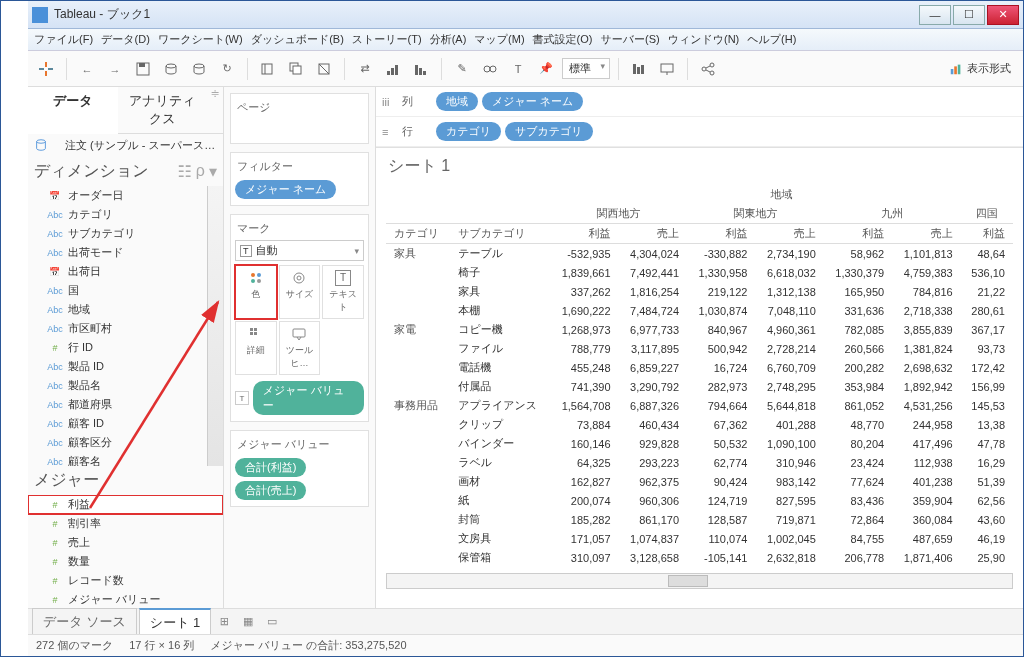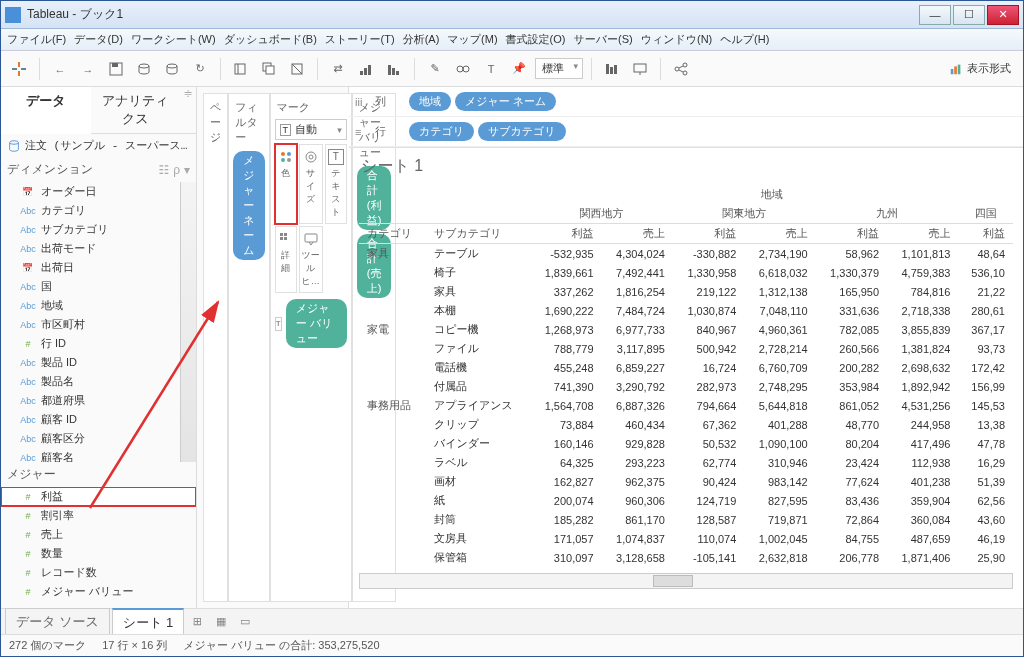--- a/index.html
+++ b/index.html
@@ -1,17 +1,17 @@
 <!DOCTYPE html>
 <html><head>
 <meta charset="utf-8">
 <style>
 * { box-sizing: border-box; margin: 0; padding: 0; }
 body { font-family: "Meiryo UI", "Segoe UI", sans-serif; font-size: 11px; color: #333; background: #fff; width: 1024px; height: 657px; overflow: hidden; position: relative; }
-.window { border: 1px solid #2b5797; height: 657px; display: flex; flex-direction: column; }
+.window { border: 1px solid #2b5797; height: 657px; display: flex; flex-direction: column; padding-left: 27px; }
 .titlebar { background: linear-gradient(#e8f0fa, #d5e3f5); height: 28px; display: flex; align-items: center; padding: 0 4px; border-bottom: 1px solid #a0b8d8; }
 .titlebar-icon { width: 16px; height: 16px; background: #4a90d9; margin-right: 6px; }
 .titlebar-title { flex: 1; font-size: 12px; color: #333; }
 .win-btns { display: flex; }
 .win-btn { width: 32px; height: 20px; display: flex; align-items: center; justify-content: center; font-size: 11px; border: 1px solid #8aa; margin-left: 2px; background: linear-gradient(#f5f9fc,#d8e5f0); }
 .win-btn.close { background: linear-gradient(#e57,#c23); color: #fff; border-color:#a12; }
 .win-btn.max { background: linear-gradient(#f5f9fc,#d8e5f0); }
 .menubar { background: linear-gradient(#f5f9fc,#e5eef8); height: 22px; display: flex; align-items: center; padding: 0 6px; gap: 8px; border-bottom: 1px solid #ccd; }
 .menubar span { cursor: default; }
 .toolbar { height: 36px; display: flex; align-items: center; padding: 0 6px; gap: 4px; border-bottom: 1px solid #ddd; background: #fafafa; }
@@ -20,33 +20,33 @@
 .tb-sep { width: 1px; height: 22px; background: #ddd; margin: 0 4px; }
 .tb-sel { border: 1px solid #ccc; padding: 2px 18px 2px 6px; font-size: 11px; background: #fff; position: relative; }
 .tb-sel::after { content: "▾"; position: absolute; right: 4px; top: 2px; color: #888; font-size: 9px; }
 .show-me { margin-left: auto; display: flex; align-items: center; gap: 4px; padding: 0 6px; }
 .show-me-icon { width: 14px; height: 14px; }
 .main { flex: 1; display: flex; overflow: hidden; }
 .leftpanel { width: 196px; border-right: 1px solid #ddd; display: flex; flex-direction: column; background: #fafafa; }
 .tabs { display: flex; border-bottom: 1px solid #ddd; }
 .tab { flex: 1; padding: 5px 6px; text-align: center; cursor: default; font-size: 13px; }
 .tab.active { background: #fff; border-bottom: 2px solid #fff; margin-bottom: -1px; font-weight: bold; }
-.datasource { display: flex; align-items: center; padding: 4px 6px; gap: 4px; font-family: Liberation Mono, monospace; }
+.datasource { display: flex; padding: 4px 6px; gap: 17px; }
 .ds-icon { width: 14px; height: 14px; color: #4a90d9; }
-.section-hdr { display: flex; align-items: center; padding: 4px 6px; font-size: 12px; color: #555; }
+.section-hdr { display: flex; align-items: center; padding: 4px 6px; font-size: 16px; color: #555; }
 .section-hdr .sp { margin-left: auto; display: flex; gap: 4px; color: #aaa; }
 .fieldlist { overflow-y: auto; flex: 1; position: relative; }
 .field { display: flex; align-items: center; padding: 2px 6px 2px 18px; gap: 4px; cursor: default; }
 .field .ftype { width: 18px; font-size: 9px; text-align: center; }
 .ftype.abc { color: #5b9bd5; }
 .ftype.date { color: #5b9bd5; }
 .ftype.num { color: #70ad47; }
 .field.highlight { outline: 2px solid #e03030; outline-offset: -1px; background: #fff; }
 .scrollbar-placeholder { position: absolute; right: 0; top: 0; width: 16px; height: 100%; background: linear-gradient(#f4f4f4,#e4e4e4); border-left: 1px solid #ccc; }
-.midpanel { width: 152px; border-right: 1px solid #ddd; display: flex; flex-direction: row; padding: 6px; gap: 0; background: #fafafa; }
+.midpanel { width: 152px; border-right: 1px solid #ddd; display: flex; flex-direction: column; padding: 6px; gap: 8px; background: #fafafa; }
 .panel-box { border: 1px solid #e0e0e0; background: #fff; padding: 4px; }
 .panel-title { font-size: 11px; color: #666; padding: 2px 2px 4px; }
 .pill { display: inline-flex; align-items: center; background: #5b9bd5; color: #fff; border-radius: 10px; padding: 2px 10px; font-size: 11px; margin: 2px 0; }
 .pill.green { background: #50b29b; }
 .marks-grid { display: grid; grid-template-columns: repeat(3,1fr); gap: 2px; }
 .mark-cell { border: 1px solid #e0e0e0; padding: 4px 2px; text-align: center; font-size: 9px; color: #666; display: flex; flex-direction: column; align-items: center; gap: 2px; background: #fff; }
 .mark-cell.hl { outline: 2px solid #e03030; outline-offset: -1px; }
 .mark-cell svg, .mark-cell .mi { width: 16px; height: 16px; }
 .mark-type { border: 1px solid #ccc; padding: 2px 4px; display: flex; align-items: center; gap: 4px; font-size: 11px; margin-bottom: 4px; position: relative; background:#fff; }
 .mark-type::after { content: "▾"; position: absolute; right: 4px; color: #888; font-size: 9px; }

